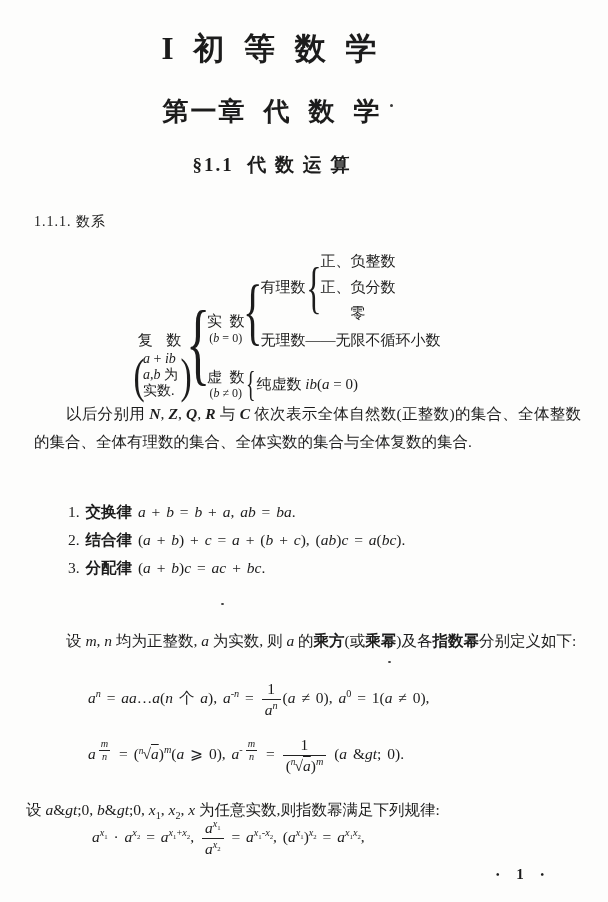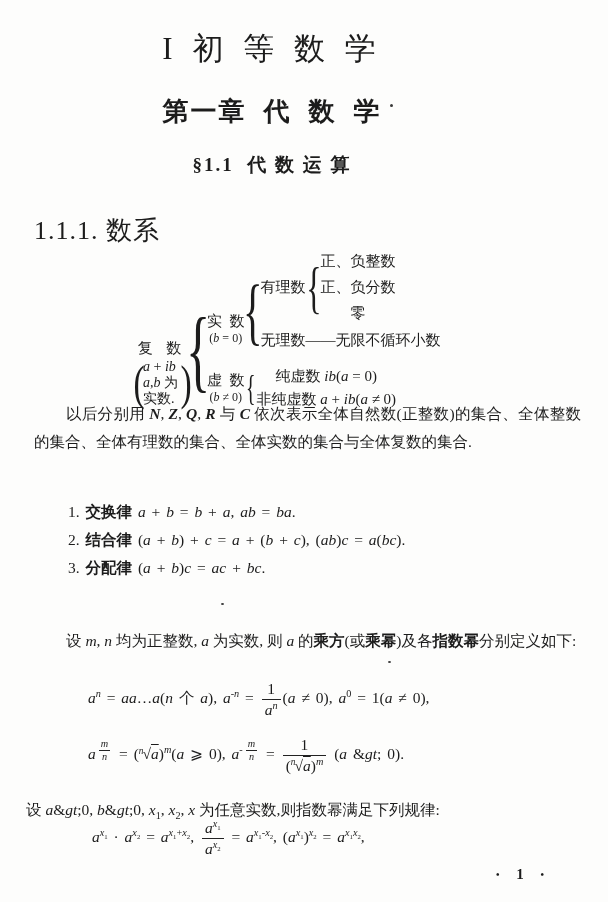--- a/index.html
+++ b/index.html
@@ -3,27 +3,27 @@
 <meta charset="utf-8">
 <style>
   html,body{margin:0;padding:0;background:#ffffff;}
   .page{
     position:relative; width:608px; height:902px; background:#fdfdfc;
     font-family:"Liberation Serif","DejaVu Serif",serif; color:#1c1c1c;
     overflow:hidden;
   }
   
   .part-title{position:absolute; top:28px; left:0; width:544px; text-align:center;
-    font-size:31px; font-weight:normal; letter-spacing:6px; white-space:pre;}
+    font-size:31px; font-weight:bold; letter-spacing:6px; white-space:pre;}
   .chapter-title{position:absolute; top:94px; left:0; width:544px; text-align:center;
     font-size:26px; font-weight:bold; letter-spacing:2px; white-space:pre;}
   .section-title{position:absolute; top:152px; left:0; width:544px; text-align:center;
     font-size:19px; font-weight:bold; letter-spacing:2px; white-space:pre;}
   
-  .h3{position:absolute; left:34px; font-size:26px; letter-spacing:1px;}
+  .h3{position:absolute; left:34px; font-size:14px; letter-spacing:1px;}
   .h-111{top:213px;} .h-112{top:471px;} .h-113{top:593px;}
   
   .para{position:absolute; left:34px; width:547px; font-size:15.5px; line-height:28px;
     text-align:justify;}
   .p-111{top:400px; text-indent:32px;}
   .p-intro{top:627px; line-height:27px; text-indent:32px;}
   .p-113b{top:796px; left:26px; width:530px; text-indent:0;}
   
   .rule{position:absolute; left:68px; font-size:15.5px; word-spacing:2px;}
   .r1{top:502px;} .r2{top:530px;} .r3{top:558px;}
@@ -127,21 +127,20 @@
         </div>
       </div>
       <div class="t-row t-imag-row">
         <div class="t-label">
           <div>虚  数</div>
           <div class="t-cond">(<i>b</i> ≠ 0)</div>
         </div>
         <span class="brace b4"></span>
         <div class="t-items t-items-imag">
           <div>纯虚数  <i>ib</i>(<i>a</i> = 0)</div>
-          <div>非纯虚数  <i>a</i> + <i>ib</i>(<i>a</i> ≠ 0)</div>
         </div>
       </div>
     </div>
   </div>
 
   <div class="para p-111">以后分别用 <b><i>N</i></b>, <b><i>Z</i></b>, <b><i>Q</i></b>, <b><i>R</i></b> 与 <b><i>C</i></b> 依次表示全体自然数(正整数)的集合、全体整数的集合、全体有理数的集合、全体实数的集合与全体复数的集合.</div>
 
   <div class="rule r1">1. <b>交换律</b> <i>a</i> + <i>b</i> = <i>b</i> + <i>a</i>, <i>ab</i> = <i>ba</i>.</div>
   <div class="rule r2">2. <b>结合律</b> (<i>a</i> + <i>b</i>) + <i>c</i> = <i>a</i> + (<i>b</i> + <i>c</i>), (<i>ab</i>)<i>c</i> = <i>a</i>(<i>bc</i>).</div>
   <div class="rule r3">3. <b>分配律</b> (<i>a</i> + <i>b</i>)<i>c</i> = <i>ac</i> + <i>bc</i>.</div>

